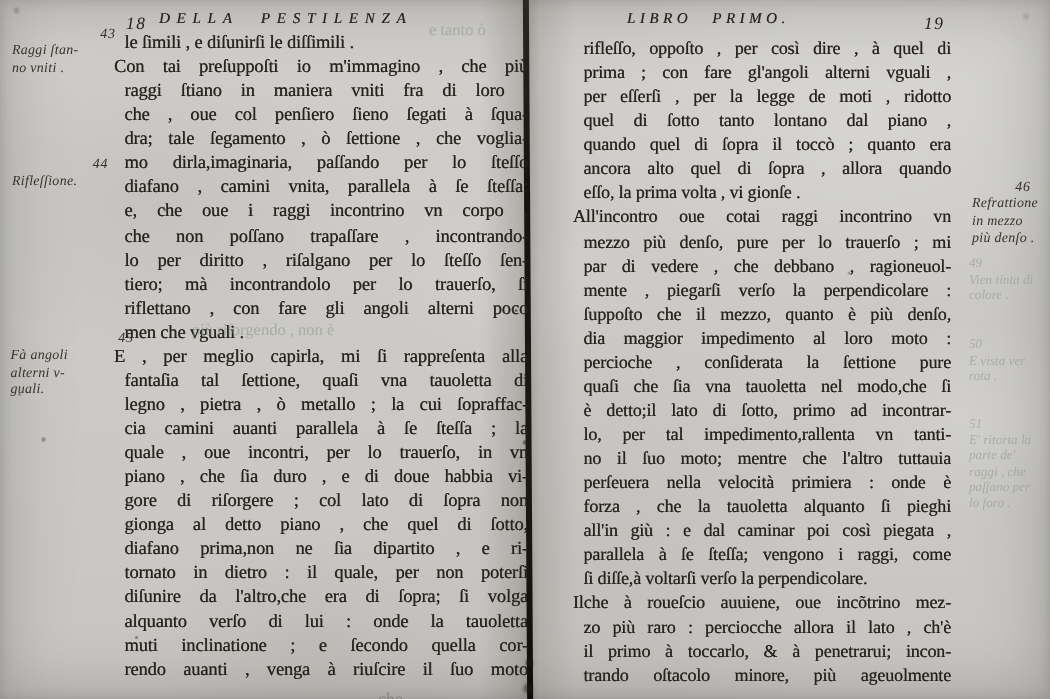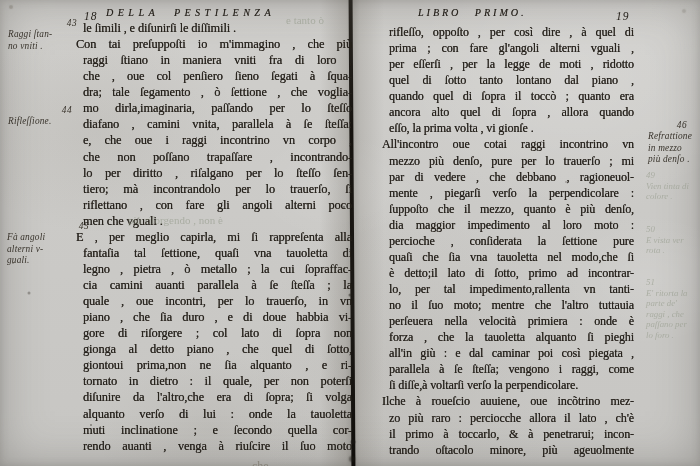--- a/index.html
+++ b/index.html
@@ -139,21 +139,21 @@
         <div class="line">riflettano , con fare gli angoli alterni poco</div>
         <div class="line end">men che vguali .</div>
         <div class="line para">E , per meglio capirla, mi ſi rappreſenta alla</div>
         <div class="line">fantaſia tal ſettione, quaſi vna tauoletta di</div>
         <div class="line">legno , pietra , ò metallo ; la cui ſopraffac-</div>
         <div class="line">cia camini auanti parallela à ſe ſteſſa ; la</div>
         <div class="line">quale , oue incontri, per lo trauerſo, in vn</div>
         <div class="line">piano , che ſia duro , e di doue habbia vi-</div>
         <div class="line">gore di riſorgere ; col lato di ſopra non</div>
         <div class="line">gionga al detto piano , che quel di ſotto,</div>
-        <div class="line">giontoui prima,non ne ſia alquanto , e ri-</div>
+        <div class="line">diafano prima,non ne ſia dipartito , e ri-</div>
         <div class="line">tornato in dietro : il quale, per non poterſi</div>
         <div class="line">diſunire da l'altro,che era di ſopra; ſi volga</div>
         <div class="line">alquanto verſo di lui : onde la tauoletta</div>
         <div class="line">muti inclinatione ; e ſecondo quella cor-</div>
         <div class="line">rendo auanti , venga à riuſcire il ſuo moto</div>
       </div>
 
     <div class="ghosts ghosts-left">
 
     <div class="ghost">e tanto ò</div>

